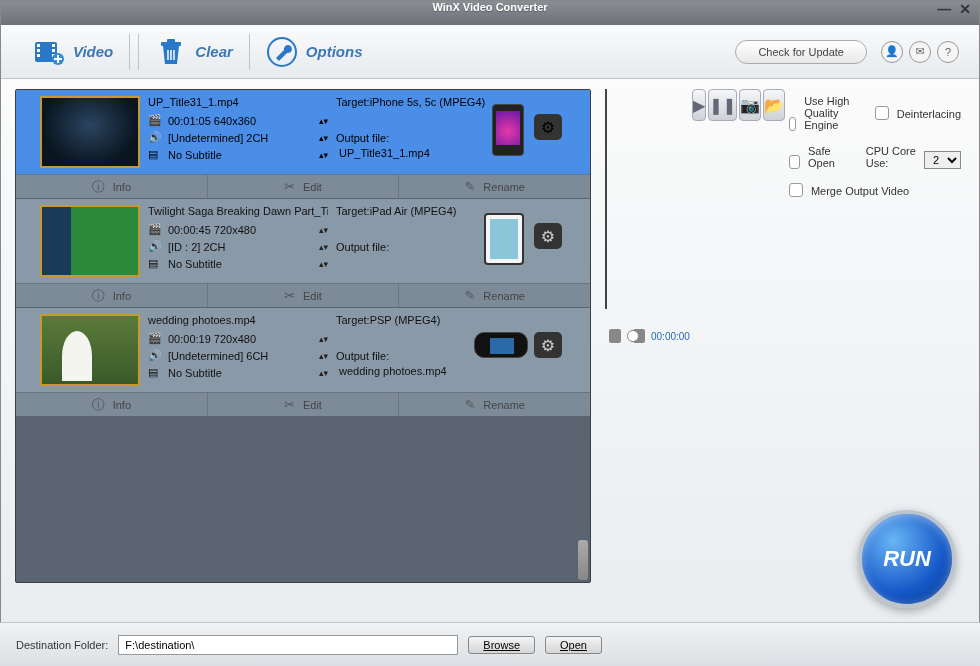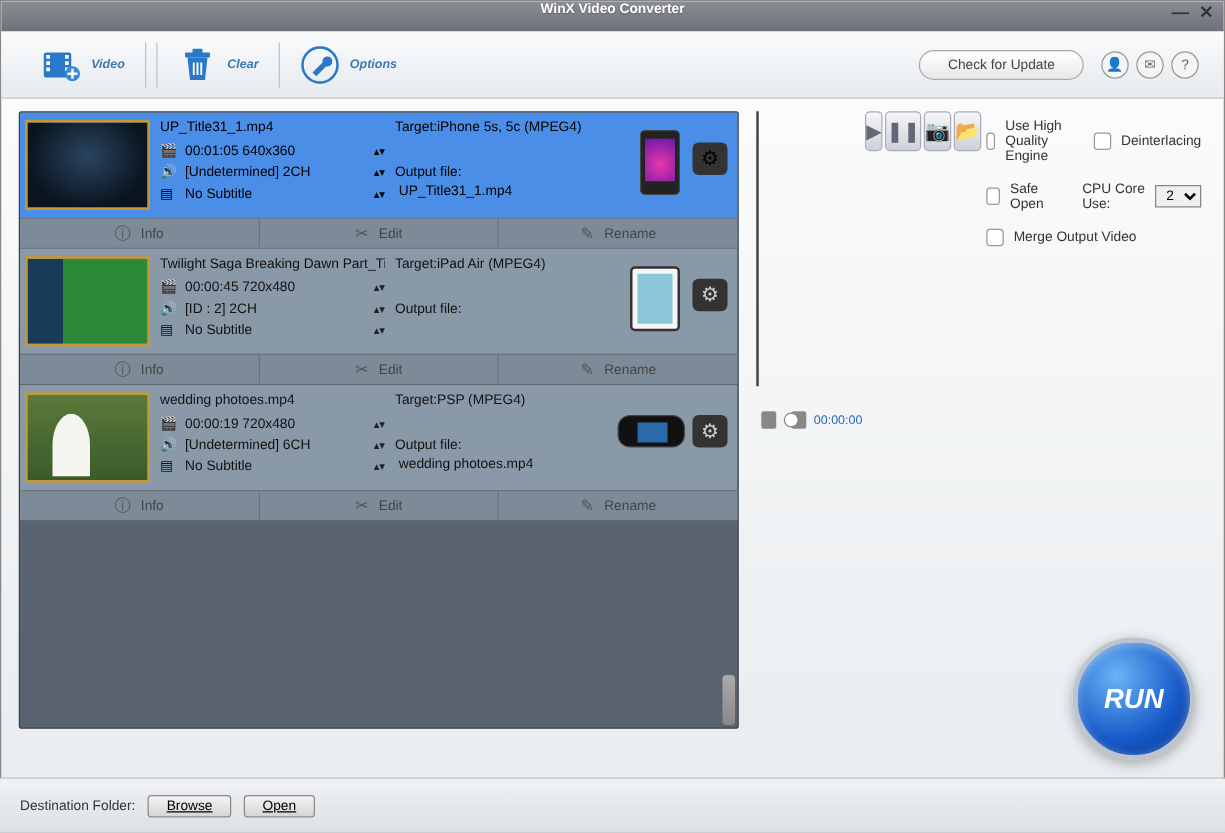--- a/index.html
+++ b/index.html
@@ -4,32 +4,32 @@
 <style>
 * { margin: 0; padding: 0; box-sizing: border-box; font-family: Arial, sans-serif; }
 body { width: 980px; height: 666px; background: linear-gradient(to bottom, #fdfdfd, #e8ecef); border: 1px solid #888; overflow: hidden; }
 .titlebar { height: 24px; background: linear-gradient(to bottom, #8a8e94, #6e7278); display: flex; justify-content: center; position: relative; }
 .titlebar-text { color: #fff; font-size: 11px; font-weight: bold; text-shadow: 0 1px 1px rgba(0,0,0,0.3); }
 .window-controls { position: absolute; right: 8px; display: flex; gap: 8px; }
 .window-controls span { color: #333; font-size: 14px; font-weight: bold; cursor: pointer; }
 .toolbar { height: 54px; display: flex; align-items: center; padding: 0 20px; border-bottom: 1px solid #c0c4c8; background: linear-gradient(to bottom, #fafbfc, #e6eaee); }
 .tb-item { display: flex; align-items: center; gap: 8px; padding: 6px 12px; cursor: pointer; }
 .tb-item .icon { width: 32px; height: 32px; display: flex; align-items: center; justify-content: center; }
-.tb-label { color: #3b78b5; font-size: 10px; font-style: italic; font-weight: bold; }
+.tb-label { color: #3b78b5; font-size: 15px; font-style: italic; font-weight: bold; }
 .tb-sep { width: 1px; height: 36px; background: #c0c4c8; margin: 0 4px; }
 .spacer { flex: 1; }
 .update-btn { background: linear-gradient(to bottom, #fff, #e8e8e8); border: 1px solid #aaa; border-radius: 14px; padding: 5px 22px; font-size: 11px; color: #444; cursor: pointer; }
 .right-icons { display: flex; gap: 6px; margin-left: 14px; }
 .circle-icon { width: 22px; height: 22px; border: 1px solid #999; border-radius: 50%; display: flex; align-items: center; justify-content: center; font-size: 11px; color: #666; background: #f5f5f5; cursor: pointer; }
 .main { display: flex; padding: 10px 14px 0 14px; gap: 14px; }
 .left-panel { width: 576px; height: 494px; background: #5a6370; border: 1px solid #3a4048; border-radius: 2px; overflow-y: auto; position: relative; }
 .item { background: #8a99a8; border-bottom: 1px solid #5a6370; }
 .item.selected .item-top { background: #4a8ee8; }
 .item.selected .item-top * { color: #000; }
-.item-top { display: flex; padding: 6px 4px; gap: 8px; }
+.item-top { display: flex; padding: 6px 24px; gap: 8px; }
 .thumb { width: 100px; height: 72px; background: #1a2838; border: 2px solid #c89830; flex-shrink: 0; position: relative; overflow: hidden; }
 .thumb.dark { background: radial-gradient(ellipse at 50% 40%, #2a4560 0%, #0a1520 70%); }
 .thumb.green { background: linear-gradient(to right, #1a3a5a 30%, #2a8a3a 30%); }
 .thumb.wedding { background: linear-gradient(to bottom, #5a7a3a, #3a5a2a); }
 .thumb.wedding::after { content:''; position:absolute; left:20px; top:15px; width:30px; height:50px; background:#f5f5f0; border-radius: 50% 50% 0 0; }
 .info-col { width: 180px; font-size: 11px; color: #111; display: flex; flex-direction: column; gap: 4px; }
 .info-col .title { font-weight: normal; margin-bottom: 2px; white-space: nowrap; overflow: hidden; }
 .info-row { display: flex; align-items: center; gap: 6px; }
 .info-row .ico { width: 14px; font-size: 11px; }
 .info-row .spinner { margin-left: auto; font-size: 9px; color: #222; }
@@ -51,21 +51,21 @@
 .preview::after{content:'';position:absolute;left:15%;right:15%;top:45%;height:25%;background:linear-gradient(to bottom, rgba(140,170,200,0.4), rgba(60,90,120,0.6));border-radius:40% 40% 20% 20%;}
 .timeline { display: flex; align-items: center; gap: 6px; padding: 8px 2px; }
 .tl-handle{width:12px;height:14px;background:#888;border-radius:2px;}
 .tl-track{flex:1;height:4px;background:#bbb;border-radius:2px;position:relative;}
 .tl-dot{position:absolute;left:0;top:-4px;width:12px;height:12px;background:#fff;border:1px solid #888;border-radius:50%;}
 .tl-time{font-size:10px;color:#2a68b8;}
 .controls { display: flex; gap: 2px; margin-bottom: 12px; }
 .controls .ctl { flex: 1; height: 32px; background: linear-gradient(to bottom, #f5f6f7, #cdd2d7); border: 1px solid #aab; border-radius: 4px; display:flex;align-items:center;justify-content:center; cursor:pointer; color:#667; font-size:16px;}
 .options-area { padding: 6px 4px; }
 .opt-row { display: flex; gap: 18px; margin-bottom: 14px; align-items:center;}
-.opt { display: flex; align-items: center; gap: 8px; font-size: 11px; color: #333; }
+.opt { display: flex; align-items: flex-end; gap: 8px; font-size: 11px; color: #333; }
 .opt .chk { width: 14px; height: 14px; border: 1px solid #999; border-radius: 3px; background: #fff; }
 .opt select { font-size: 11px; padding: 1px 4px; border:1px solid #888;}
 .run-btn { position: absolute; right: 24px; bottom: 58px; width: 98px; height: 98px; border-radius: 50%; background: radial-gradient(circle at 35% 30%, #6ab5f5, #1558c8 60%, #0a3a88); border: 4px solid #bcc5cd; display:flex; align-items:center; justify-content:center; color:#fff; font-size:22px; font-weight:bold; font-style:italic; cursor:pointer; box-shadow: 0 3px 10px rgba(0,0,0,0.3), inset 0 2px 8px rgba(255,255,255,0.4);}
 .bottom-bar { position: absolute; left: 0; right: 0; bottom: 0; height: 44px; display: flex; align-items: center; padding: 0 16px; gap: 10px; background: linear-gradient(to bottom, #f0f2f4, #dce0e4); border-top: 1px solid #c0c4c8; }
 .bb-label { font-size: 11px; color: #333; }
 .bb-input { width: 340px; height: 20px; border: 1px solid #999; padding: 0 6px; font-size: 11px; background:#fff;}
 .bb-btn { padding: 2px 14px; font-size: 11px; background: linear-gradient(to bottom,#f5f5f5,#d5d5d5); border:1px solid #888; border-radius:3px; cursor:pointer;text-decoration:underline;}
 .scroll-ind{position:absolute;right:2px;bottom:2px;width:10px;height:40px;background:linear-gradient(to bottom,#aaa,#888);border-radius:3px;}
 svg{display:block;}
 </style>
@@ -318,15 +318,16 @@
     </div>
   </div>
 </div>
 
 <div class="run-btn">
   <span>RUN</span>
 </div>
 
 <div class="bottom-bar">
   <span class="bb-label">Destination Folder:</span>
+  <input class="bb-input" value="F:\destination\" style="">
   <button class="bb-btn">Browse</button>
   <button class="bb-btn">Open</button>
 </div>
 
 </body></html>

